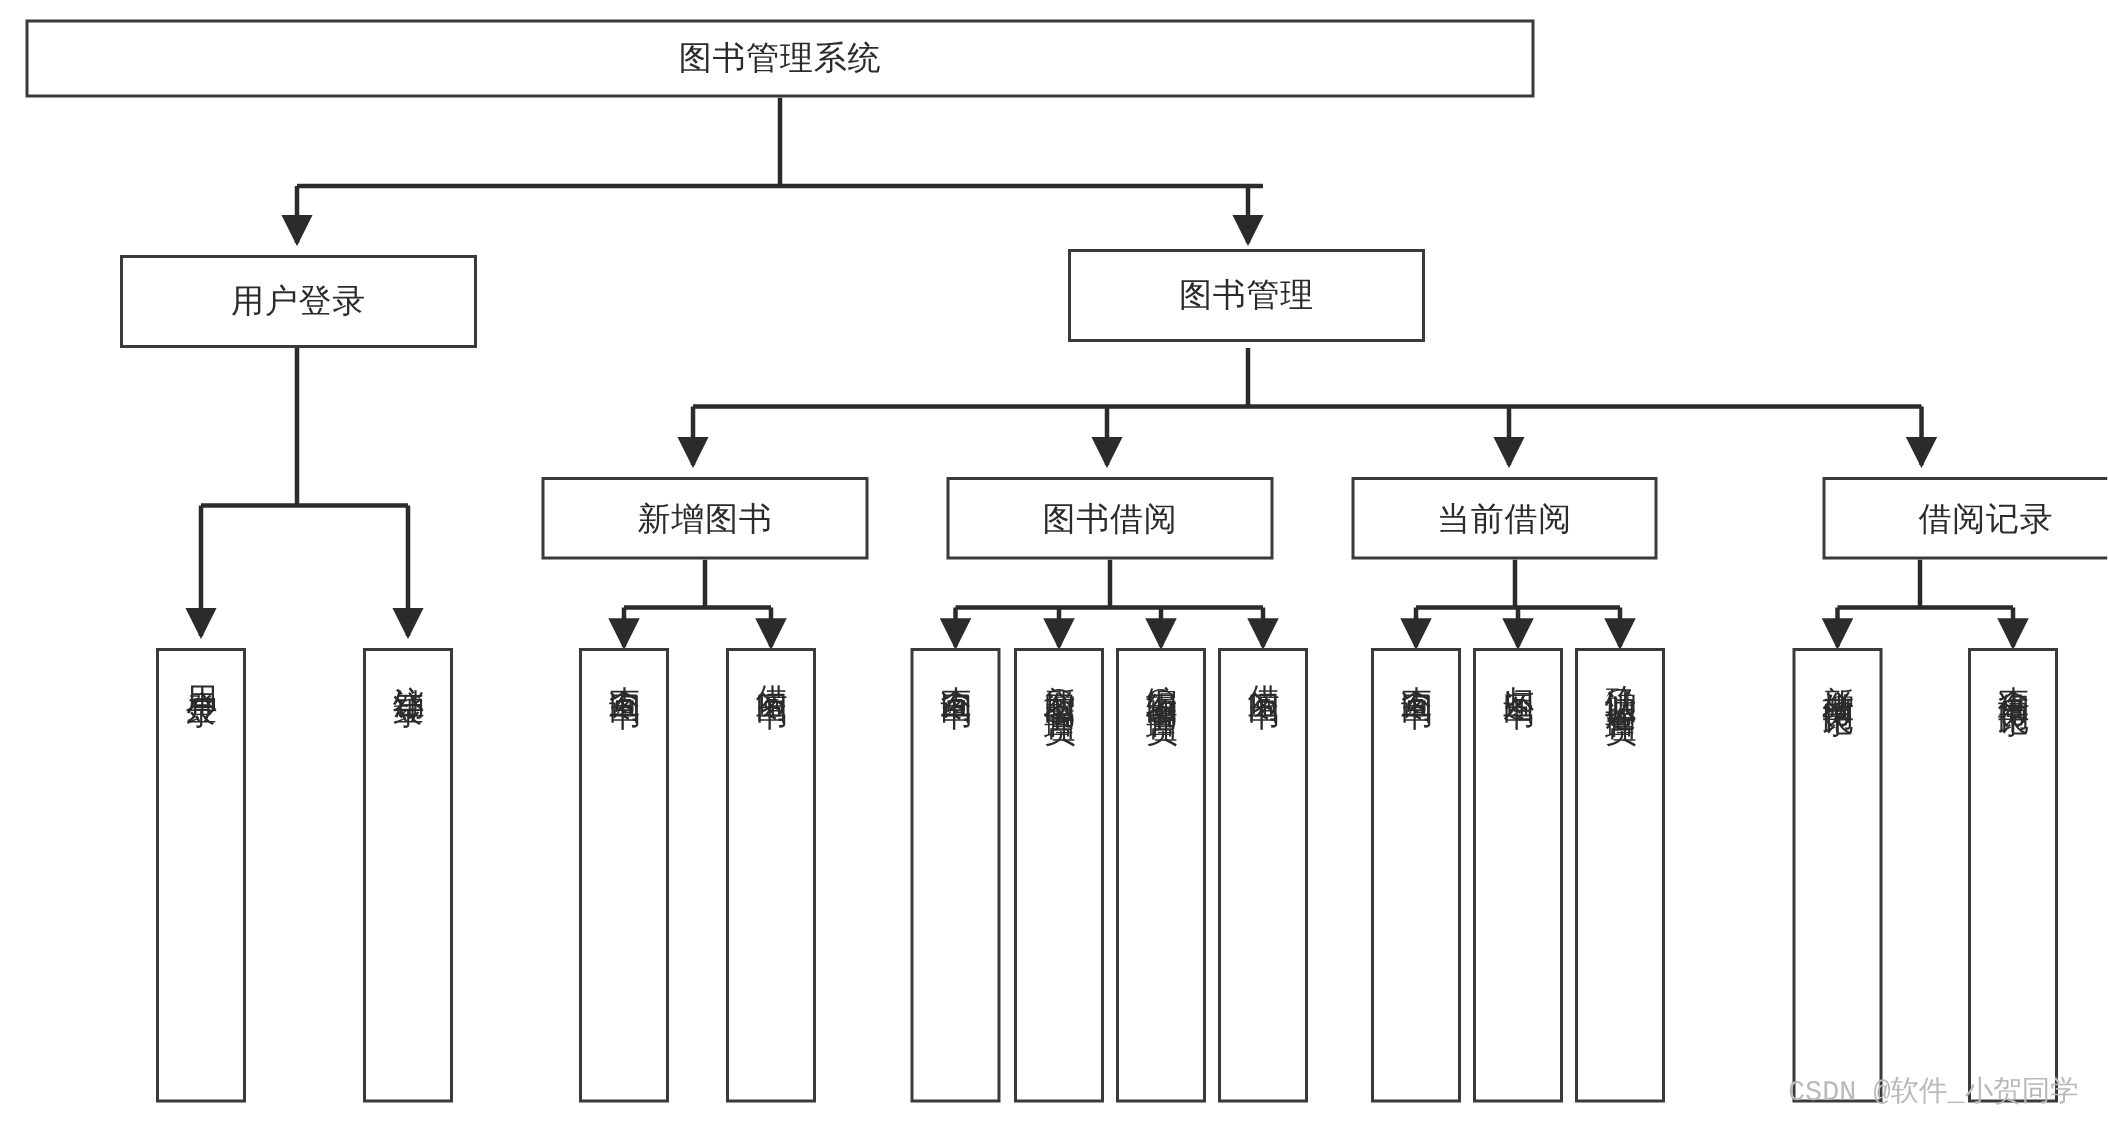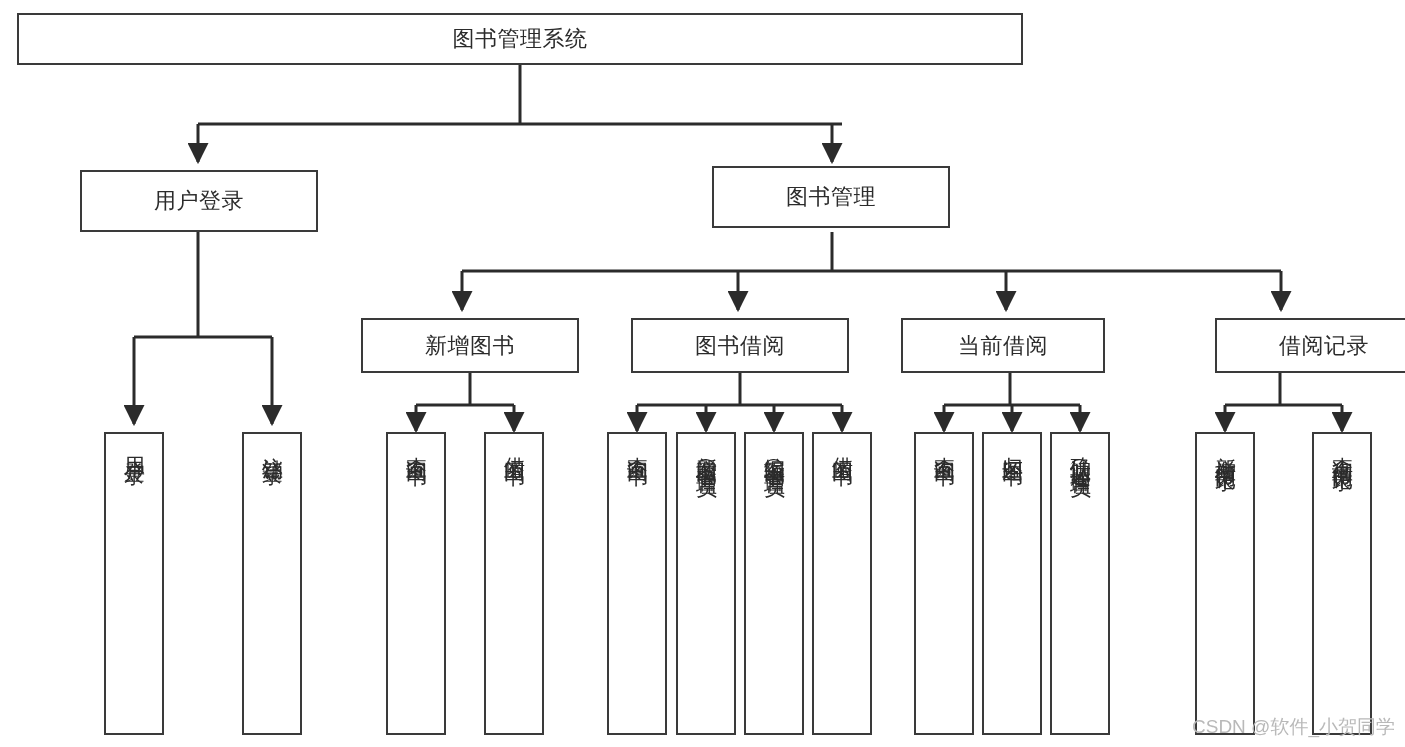--- a/index.html
+++ b/index.html
@@ -58,21 +58,21 @@
     font-size: 21px;
     writing-mode: vertical-rl;
     text-orientation: upright;
     letter-spacing: 3px;
     line-height: 1;
   }
   .watermark {
     position: absolute;
     color: #b9b9b9;
     font-size: 19px;
-    font-family: Liberation Sans, sans-serif;
+    font-family: Liberation Mono, monospace;
     white-space: nowrap;
     z-index: 3;
     pointer-events: none;
   }
 </style>
 </head>
 <body>
 
 <div id="canvas">
 

